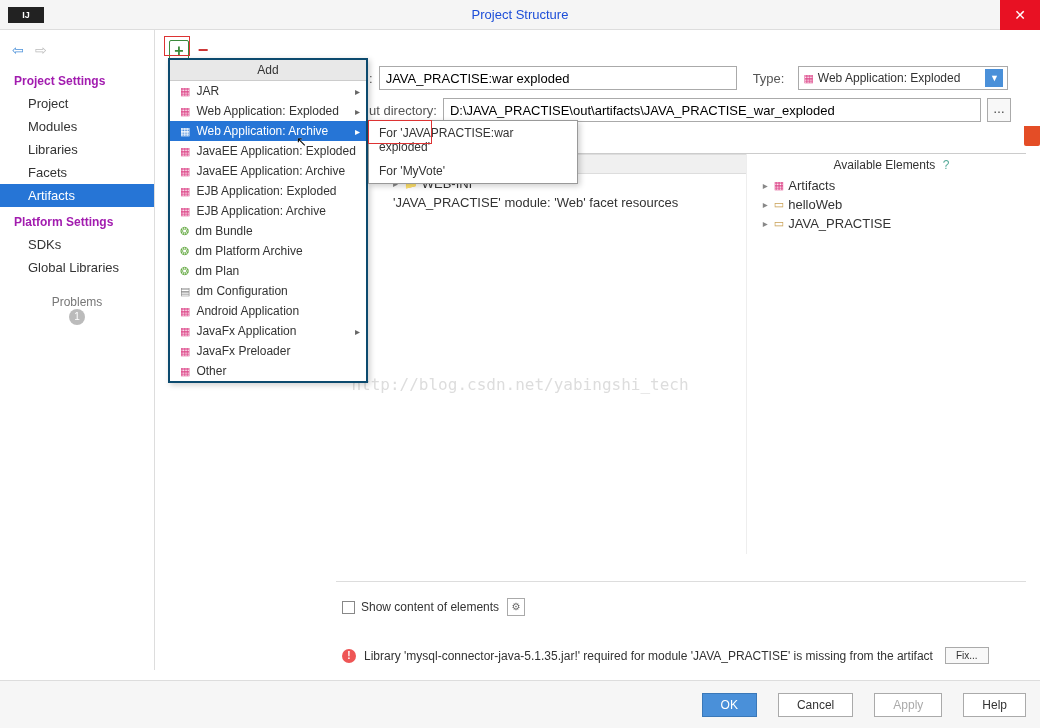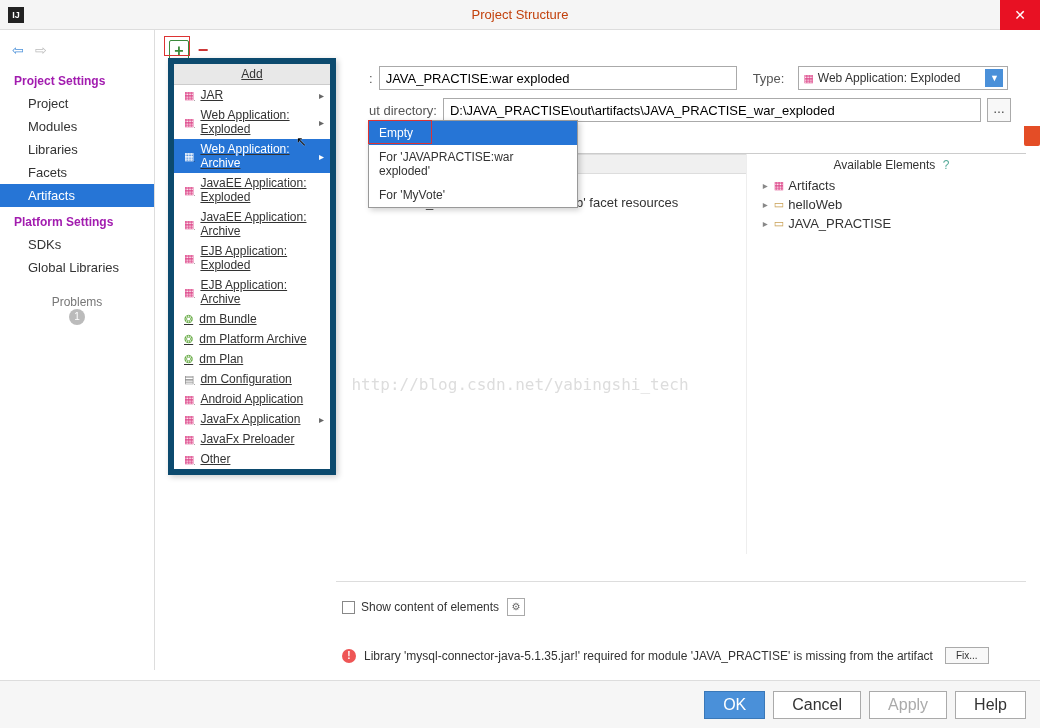--- a/index.html
+++ b/index.html
@@ -1,19 +1,19 @@
 <!DOCTYPE html>
 <html><head>
 <meta charset="utf-8">
 <style>
 * { box-sizing: border-box; margin: 0; padding: 0; }
 body { font-family: "Segoe UI", Tahoma, sans-serif; font-size: 12px; color: #333; background: #fff; width: 1040px; height: 728px; overflow: hidden; position: relative; }
 .titlebar { height: 30px; background: #f5f5f5; border-bottom: 1px solid #ddd; display: flex; align-items: center; position: relative; }
-.titlebar .app-icon { width: 16px; height: 16px; background: #222; margin: 0 8px; color:#fff; font-size:9px; text-align:center; line-height:16px; font-weight:bold; }
-.titlebar .title { position: absolute; left: 50%; transform: translateX(-50%); color: #c2410c; font-size: 13px; }
+.titlebar .app-icon { width: 36px; height: 16px; background: #222; margin: 0 8px; color:#fff; font-size:9px; text-align:center; line-height:16px; font-weight:bold; }
+.titlebar .title { position: absolute; left: 50%; transform: translateX(-50%); color: #1d4ed8; font-size: 13px; }
 .titlebar .close { position: absolute; right: 0; top: 0; width: 40px; height: 30px; background: #e81123; color: #fff; font-size: 14px; text-align: center; line-height: 30px; }
 .main { display: flex; height: 640px; }
 .sidebar { width: 155px; padding: 12px 0 0 0; border-right: 1px solid #ddd; position: relative; }
 .nav-arrows { padding: 0 12px 8px; }
 .arrow-btn { color: #4a90d9; font-size: 14px; margin-right: 8px; display: inline-block; }
 .arrow-btn.fwd { color: #bbb; }
 .side-section { color: #a21caf; font-weight: bold; font-size: 12px; padding: 4px 14px; margin-top: 4px; }
 .side-item { padding: 4px 14px 4px 28px; font-size: 13px; color: #333; cursor: default; }
 .side-item.sel { background: #2675d6; color: #fff; }
 .problems { padding: 4px 14px; color: #777; margin-top: 12px; display: flex; justify-content: space-between; align-items: center; flex-direction: column; }
@@ -46,24 +46,24 @@
 .gift-icon { color:#d48; margin-right:4px; font-size:11px;}
 .folder2-icon { color:#c9a055; margin-right:4px; font-size:11px;}
 .watermark { position:absolute; left:50%; top:375px; transform:translateX(-50%); color:#ddd; font-size:16px; font-family:monospace; pointer-events:none;}
 .show-row { position:absolute; left:336px; right:14px; bottom:96px; border-top:1px solid #ddd; padding:16px 6px; display:flex; align-items:center; background:#fff;}
 .chk { width:13px; height:13px; border:1px solid #888; margin-right:6px;}
 .gear { border:1px solid #aaa; width:18px; height:18px; margin-left:8px; text-align:center; line-height:16px; font-size:10px; color:#666;}
 .error-row { position:absolute; left:336px; right:14px; bottom:58px; padding:6px 6px; display:flex; align-items:center; background:#fff;}
 .err-icon { width:14px; height:14px; background:#e55; border-radius:50%; color:#fff; text-align:center; line-height:14px; font-size:10px; margin-right:8px; font-weight:bold;}
 .fix-btn { border:1px solid #aaa; padding:2px 10px; margin-left:12px; background:#f8f8f8; font-size:10px;}
 .footer { position:absolute; left:0; right:0; bottom:0; height:48px; border-top:1px solid #ddd; display:flex; align-items:center; justify-content:flex-end; padding:0 14px; background:#f6f6f6;}
-.btn { border:1px solid #aaa; padding:4px 18px; margin-left:8px; background:#fff; font-size:16px;}
+.btn { border:1px solid #aaa; padding:4px 18px; margin-left:21px; background:#fff; font-size:12px;}
 .btn.primary { background:#4a90d9; color:#fff; border-color:#3a78b8;}
 .btn.disabled { color:#aaa;}
-.dropdown { position:absolute; left:168px; top:58px; width:168px; background:#fff; border:6px solid #0c4a6e; box-shadow:2px 2px 6px rgba(0,0,0,.2); z-index:100;text-decoration:underline;}
+.dropdown { position:absolute; left:168px; top:58px; width:200px; background:#fff; border:2px solid #0c4a6e; box-shadow:2px 2px 6px rgba(0,0,0,.2); z-index:100;}
 .dd-title { background:#e8e8e8; border-bottom:1px solid #ccc; text-align:center; padding:3px 0; font-size:12px;}
 .dd-item { padding:3px 10px; font-size:12px; display:flex; align-items:center; position:relative;}
 .dd-item .arr { position:absolute; right:6px; font-size:10px; color:#666;}
 .dd-item.sel { background:#2675d6; color:#fff;}
 .dd-item.sel .arr { color:#fff;}
 .dd-item .ico { margin-right:6px; font-size:11px; color:#d48;}
 .dd-item.sel .ico { color:#fff;}
 .submenu { position:absolute; left:368px; top:120px; width:210px; background:#fff; border:1px solid #999; box-shadow:2px 2px 6px rgba(0,0,0,.2); z-index:101;}
 .sub-item { padding:5px 10px; font-size:12px;}
 .sub-item.sel { background:#2675d6; color:#fff;}
@@ -257,20 +257,19 @@
       <span class="ico">▦</span>
       <span>JavaFx Preloader</span>
     </div>
   <div class="dd-item">
       <span class="ico">▦</span>
       <span>Other</span>
     </div>
 </div>
 
 <div class="submenu">
-  <div class="sub-item sel">Empty</div>
   <div class="sub-item">For 'JAVAPRACTISE:war exploded'</div>
   <div class="sub-item">For 'MyVote'</div>
 </div>
 
 <div class="red-box r1"></div>
 <div class="red-box r2"></div>
 <div class="cursor">↖</div>
 
 </body></html>

